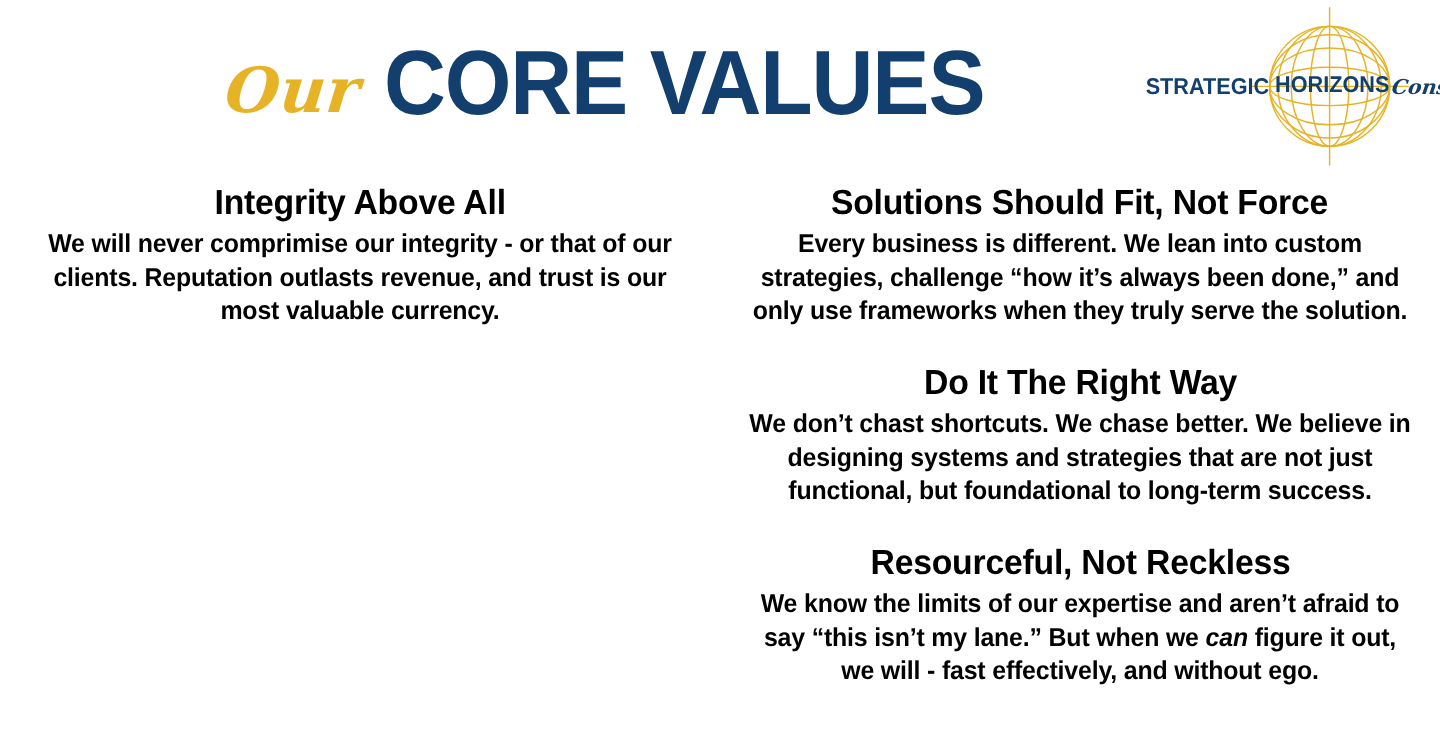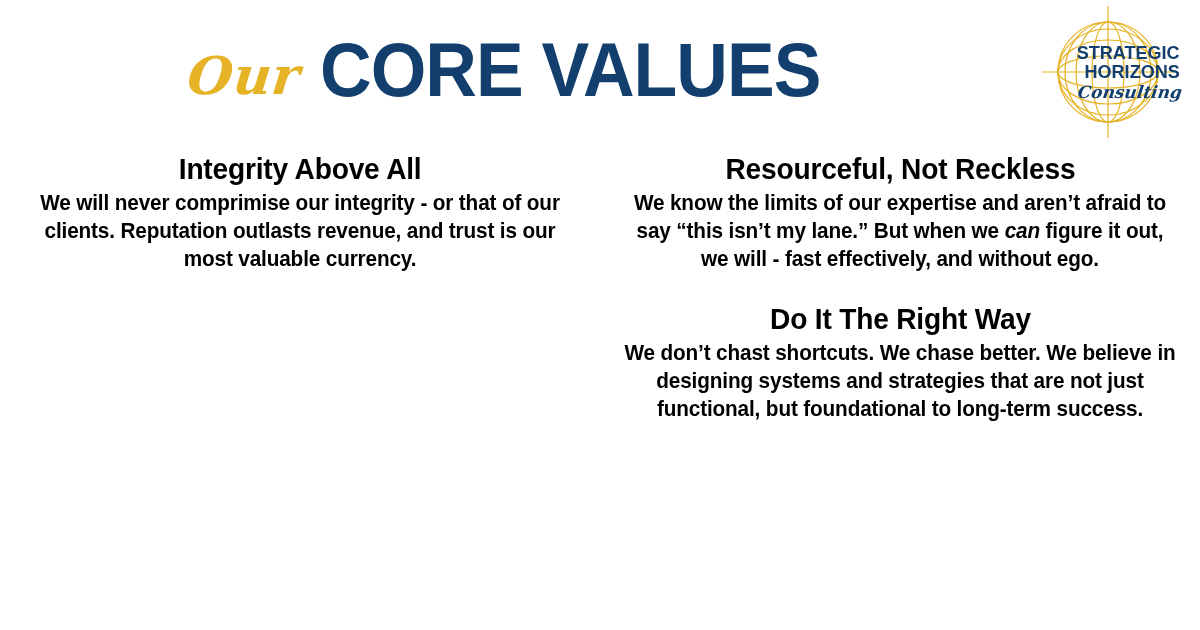--- a/index.html
+++ b/index.html
@@ -139,42 +139,46 @@
         <line x1="8" y1="70" x2="140" y2="70"></line>
         <circle cx="74" cy="70" r="50"></circle>
         <ellipse cx="74" cy="70" rx="16" ry="50"></ellipse>
         <ellipse cx="74" cy="70" rx="32" ry="50"></ellipse>
         <ellipse cx="74" cy="70" rx="43" ry="50"></ellipse>
         <ellipse cx="74" cy="70" rx="50" ry="16"></ellipse>
         <ellipse cx="74" cy="70" rx="50" ry="32"></ellipse>
         <ellipse cx="74" cy="70" rx="50" ry="43"></ellipse>
       </g>
     </svg>
-    <div style="position:absolute;left:0;top:0;width:148px;height:140px;display:flex;flex-direction:column;align-items:flex-end;justify-content:center;">
+    <div style="position:absolute;left:0;top:0;width:148px;height:140px;display:flex;flex-direction:row;align-items:center;justify-content:center;">
       <div style="font-family:'Liberation Sans Narrow','Liberation Sans',sans-serif;font-weight:700;font-size:19px;line-height:1.0;color:#123F6D;letter-spacing:0px;transform:scaleX(0.95);">STRATEGIC</div>
       <div style="font-family:'Liberation Sans Narrow','Liberation Sans',sans-serif;font-weight:700;font-size:19px;line-height:1.05;color:#123F6D;letter-spacing:0px;transform:scaleX(0.95);">HORIZONS</div>
       <div style="font-family:'DejaVu Serif',serif;font-style:italic;font-weight:700;font-size:17px;line-height:1.1;color:#123F6D;transform:skewX(-8deg) translateY(1px);">Consulting</div>
     </div>
   </div>
 
 </div>
 
 <div class="columns">
 
   <div class="column">
     <div class="value-block">
       <div class="value-heading">Integrity Above All</div>
       <div class="value-body">We will never comprimise our integrity - or that of our clients. Reputation outlasts revenue, and trust is our most valuable currency.</div>
     </div>
   </div>
 
   <div class="column">
     <div class="value-block">
-      <div class="value-heading">Resourceful, Not Reckless</div>
-      <div class="value-body">We know the limits of our expertise and aren’t afraid to say “this isn’t my lane.” But when we <i>can</i> figure it out, we will - fast effectively, and without ego.</div>
+      <div class="value-heading">Solutions Should Fit, Not Force</div>
+      <div class="value-body">Every business is different. We lean into custom strategies, challenge “how it’s always been done,” and only use frameworks when they truly serve the solution.</div>
     </div>
     <div class="value-block">
       <div class="value-heading">Do It The Right Way</div>
       <div class="value-body">We don’t chast shortcuts. We chase better. We believe in designing systems and strategies that are not just functional, but foundational to long-term success.</div>
+    </div>
+    <div class="value-block">
+      <div class="value-heading">Resourceful, Not Reckless</div>
+      <div class="value-body">We know the limits of our expertise and aren’t afraid to say “this isn’t my lane.” But when we <i>can</i> figure it out, we will - fast effectively, and without ego.</div>
     </div>
   </div>
 
 </div>
 
 </body></html>

